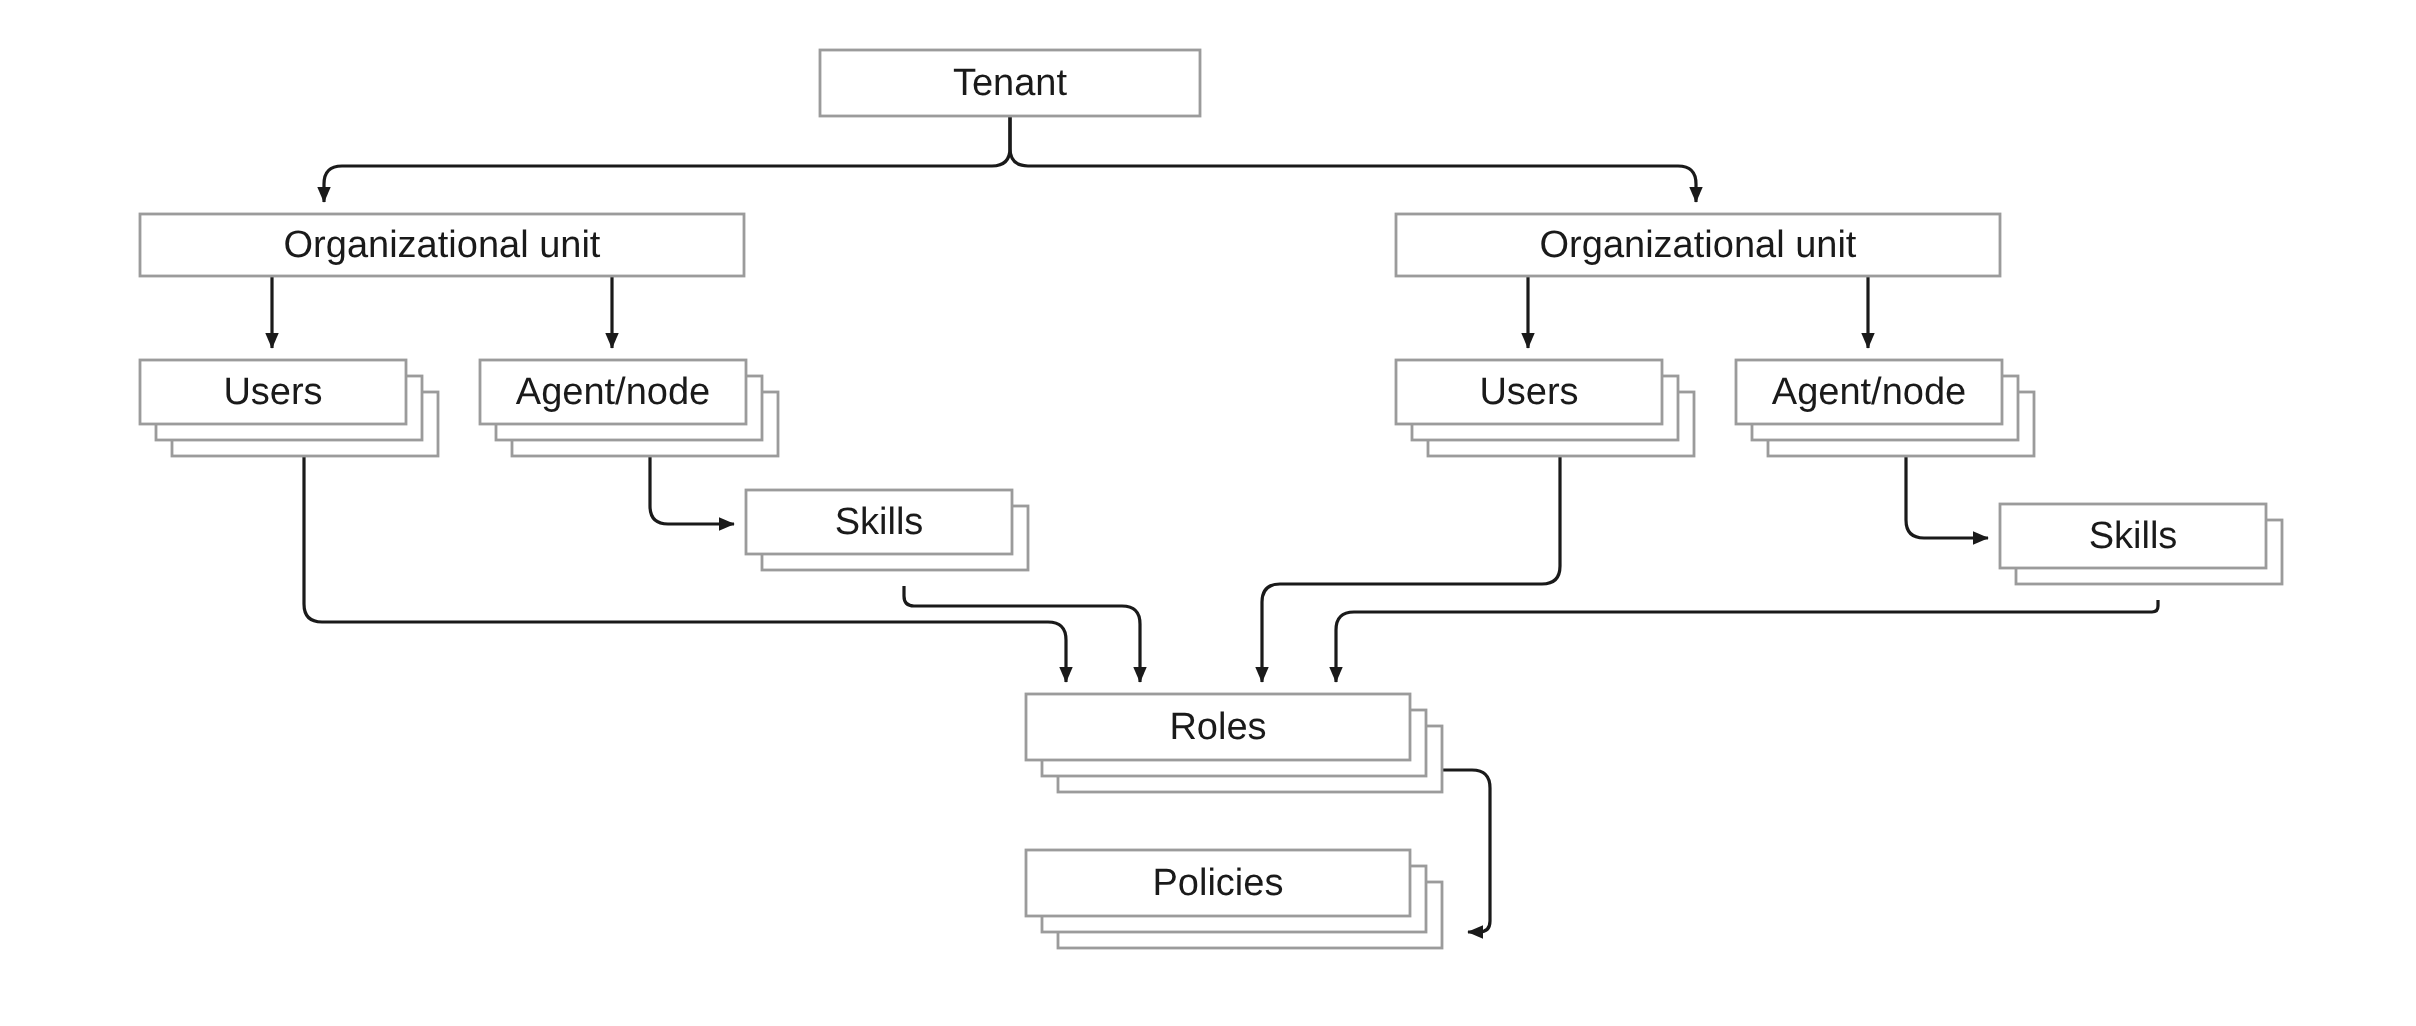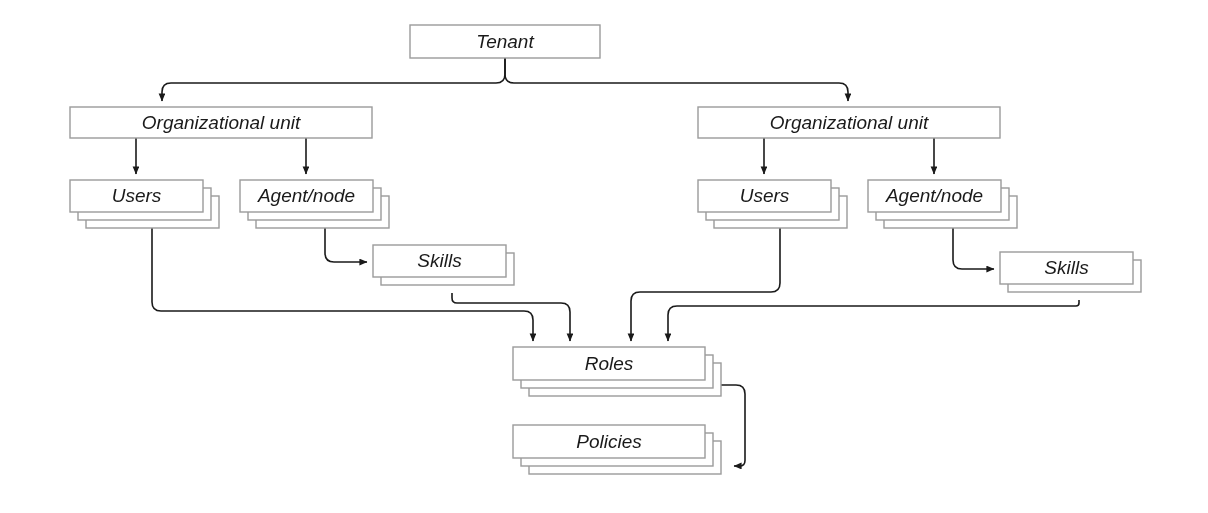--- a/index.html
+++ b/index.html
@@ -10,21 +10,20 @@
   body {
     width: 1208px;
     height: 513px;
     font-family: "Liberation Sans", sans-serif;
     overflow: hidden;
   }
   #diagram-root {
     position: relative;
     width: 1188px;
     height: 513px;
-    font-style: italic;
   }
   svg#diagram-svg {
     display: block;
     width: 1208px;
     height: 513px;
   }
   .node-rect {
     fill: #ffffff;
     stroke: #9b9b9b;
     stroke-width: 1.4;

